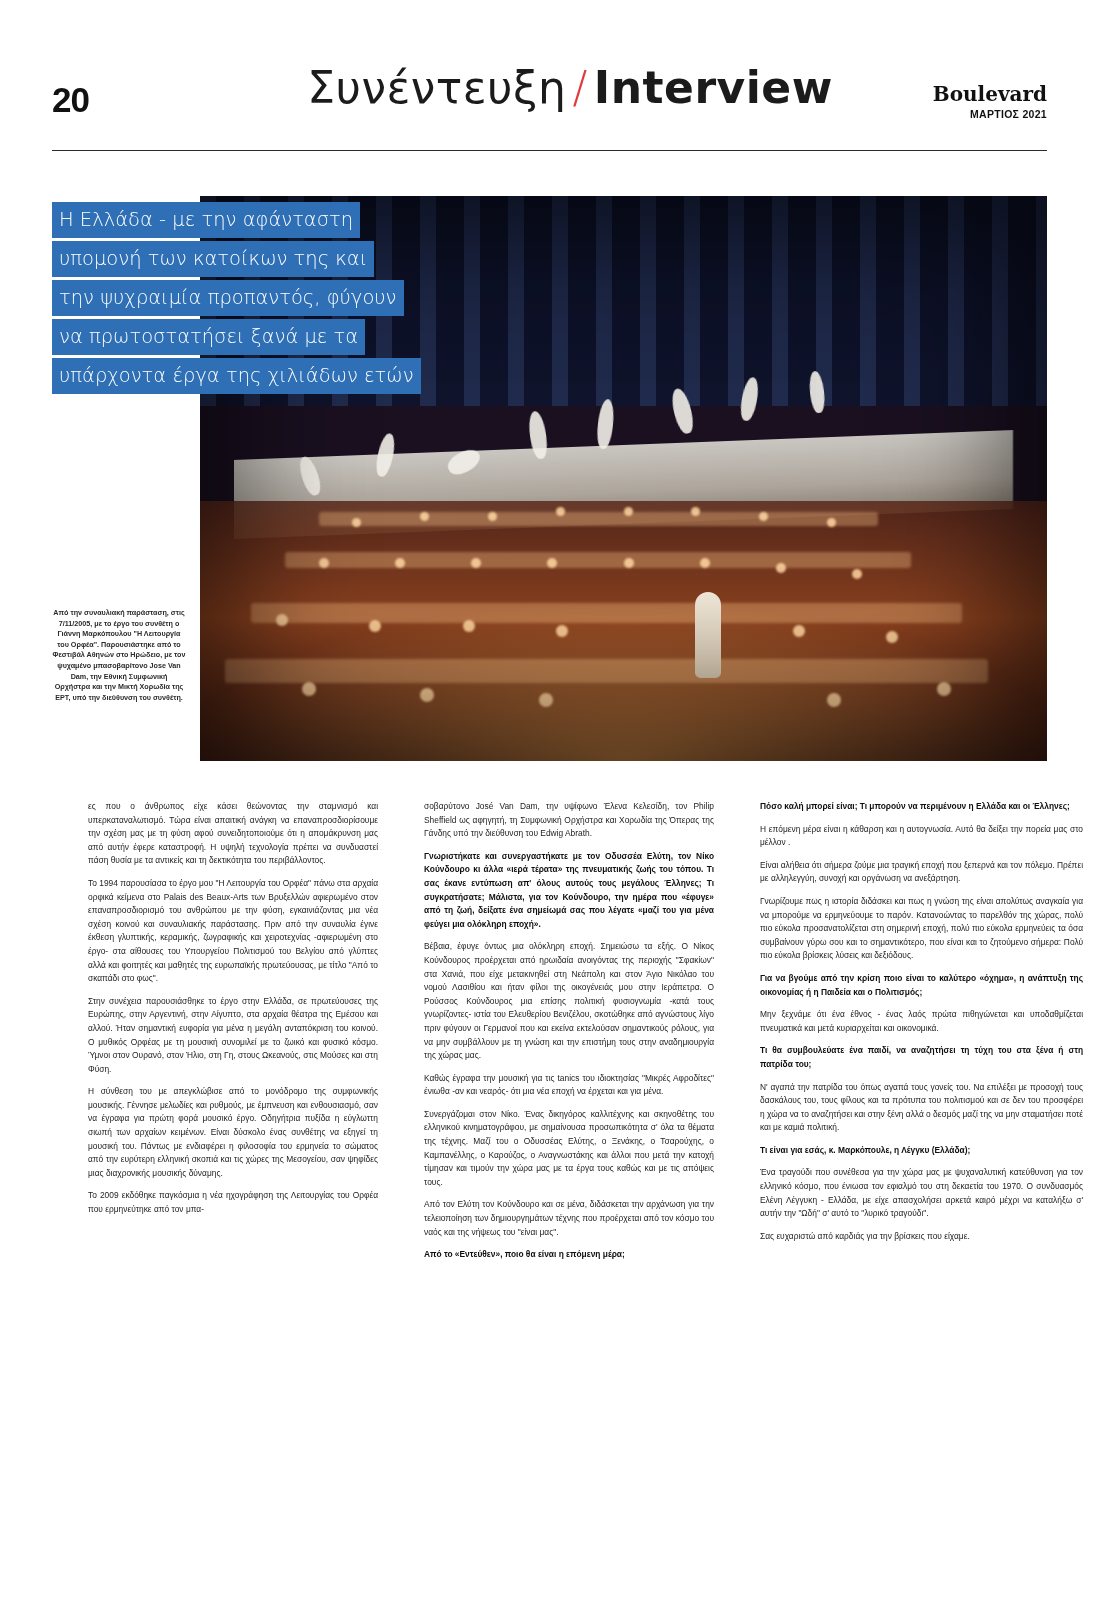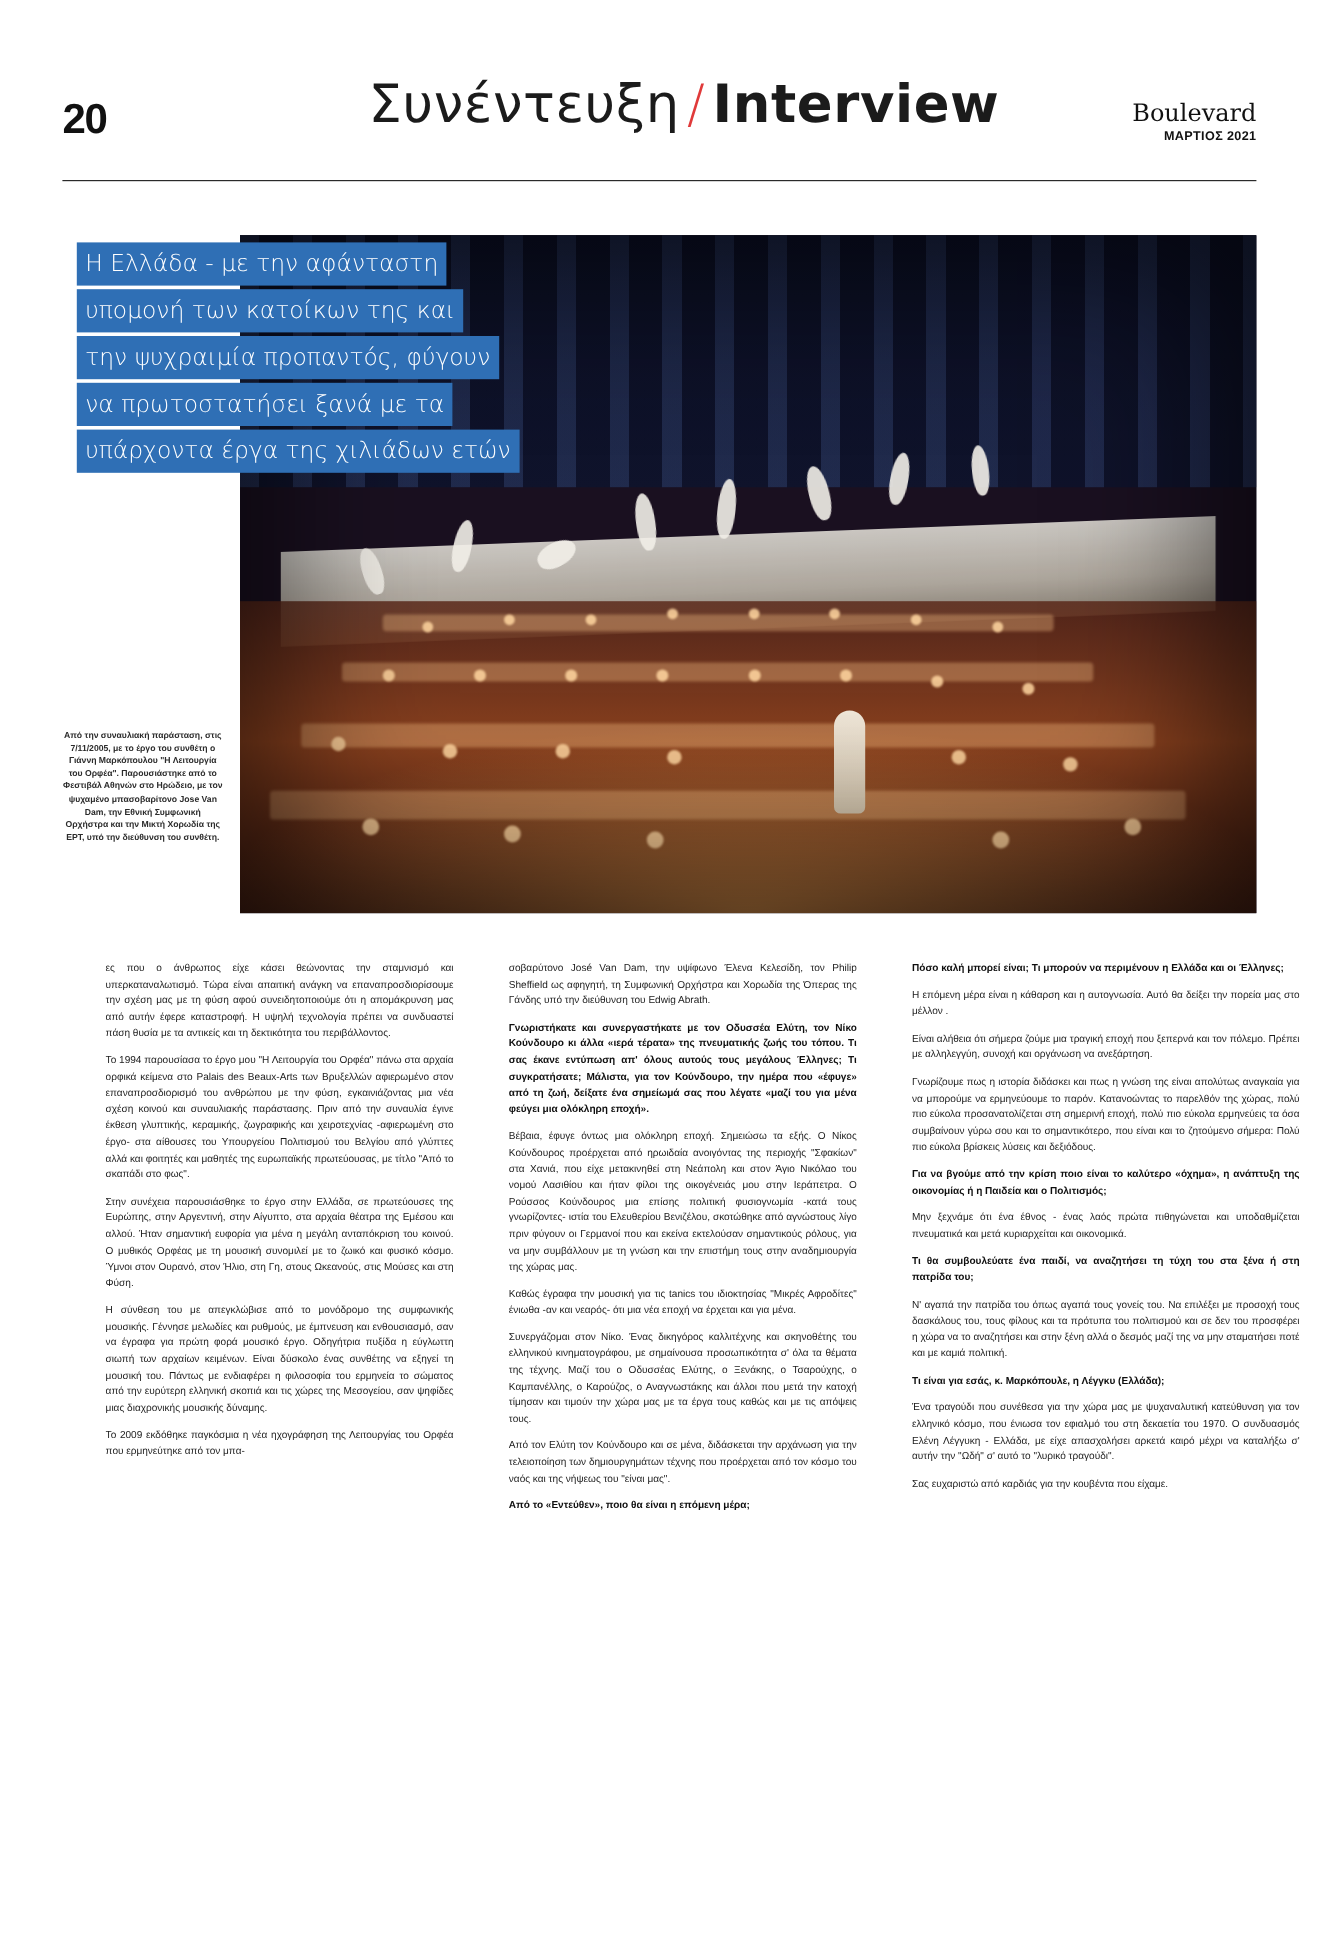--- a/index.html
+++ b/index.html
@@ -59,21 +59,21 @@
   .masthead-title .en { font-weight: 700; }
 
   .brand {
     position: absolute;
     right: 0;
     top: 20px;
     text-align: right;
   }
   .brand-name {
     font-size: 20px;
-    font-weight: normal;
+    font-weight: bold;
     letter-spacing: 0px;
     color: #111;
     font-family: "DejaVu Serif", serif;
   }
   .brand-date {
     font-size: 10.5px;
     font-weight: bold;
     letter-spacing: 0.3px;
     color: #111;
     margin-top: 2px;
@@ -166,21 +166,20 @@
     box-shadow: inset 0 0 120px 40px rgba(0,0,0,0.55);
     pointer-events: none;
   }
 
   
   .headline {
     position: absolute;
     left: 52px;
     top: 202px;
     width: 392px;
-    margin-left: 12px;
   }
   .headline .hl-line {
     display: inline-block;
     background: #2f6fb5;
     color: #ffffff;
     font-family: "DejaVu Sans", sans-serif;
     font-weight: 300;
     font-size: 19.5px;
     line-height: 31px;
     padding: 2px 7px 3px 7px;
@@ -339,17 +338,17 @@
       <p class="q">Πόσο καλή μπορεί είναι; Τι μπορούν να περιμένουν η Ελλάδα και οι Έλληνες;</p>
       <p>Η επόμενη μέρα είναι η κάθαρση και η αυτογνωσία. Αυτό θα δείξει την πορεία μας στο μέλλον .</p>
       <p>Είναι αλήθεια ότι σήμερα ζούμε μια τραγική εποχή που ξεπερνά και τον πόλεμο. Πρέπει με αλληλεγγύη, συνοχή και οργάνωση να ανεξάρτηση.</p>
       <p>Γνωρίζουμε πως η ιστορία διδάσκει και πως η γνώση της είναι απολύτως αναγκαία για να μπορούμε να ερμηνεύουμε το παρόν. Κατανοώντας το παρελθόν της χώρας, πολύ πιο εύκολα προσανατολίζεται στη σημερινή εποχή, πολύ πιο εύκολα ερμηνεύεις τα όσα συμβαίνουν γύρω σου και το σημαντικότερο, που είναι και το ζητούμενο σήμερα: Πολύ πιο εύκολα βρίσκεις λύσεις και δεξιόδους.</p>
       <p class="q">Για να βγούμε από την κρίση ποιο είναι το καλύτερο «όχημα», η ανάπτυξη της οικονομίας ή η Παιδεία και ο Πολιτισμός;</p>
       <p>Μην ξεχνάμε ότι ένα έθνος - ένας λαός πρώτα πιθηγώνεται και υποδαθμίζεται πνευματικά και μετά κυριαρχείται και οικονομικά.</p>
       <p class="q">Τι θα συμβουλεύατε ένα παιδί, να αναζητήσει τη τύχη του στα ξένα ή στη πατρίδα του;</p>
       <p>Ν' αγαπά την πατρίδα του όπως αγαπά τους γονείς του. Να επιλέξει με προσοχή τους δασκάλους του, τους φίλους και τα πρότυπα του πολιτισμού και σε δεν του προσφέρει η χώρα να το αναζητήσει και στην ξένη αλλά ο δεσμός μαζί της να μην σταματήσει ποτέ και με καμιά πολιτική.</p>
       <p class="q">Τι είναι για εσάς, κ. Μαρκόπουλε, η Λέγγκυ (Ελλάδα);</p>
       <p>Ένα τραγούδι που συνέθεσα για την χώρα μας με ψυχαναλυτική κατεύθυνση για τον ελληνικό κόσμο, που ένιωσα τον εφιαλμό του στη δεκαετία του 1970. Ο συνδυασμός Ελένη Λέγγυκη - Ελλάδα, με είχε απασχολήσει αρκετά καιρό μέχρι να καταλήξω σ' αυτήν την "Ωδή" σ' αυτό το "λυρικό τραγούδι".</p>
-      <p>Σας ευχαριστώ από καρδιάς για την κουβέντα που είχαμε.</p>
+      <p>Σας ευχαριστώ από καρδιάς για την βρίσκεις που είχαμε.</p>
     </div>
 
   </div>
 </div>
 
 </body></html>

